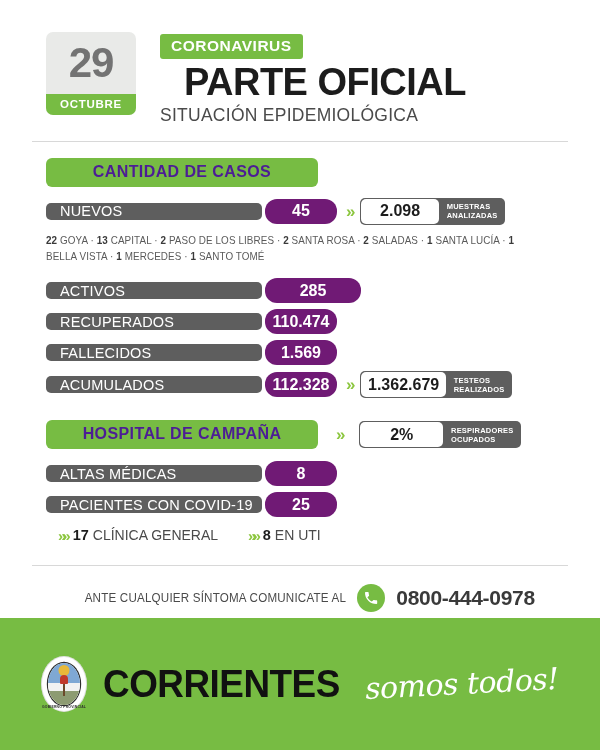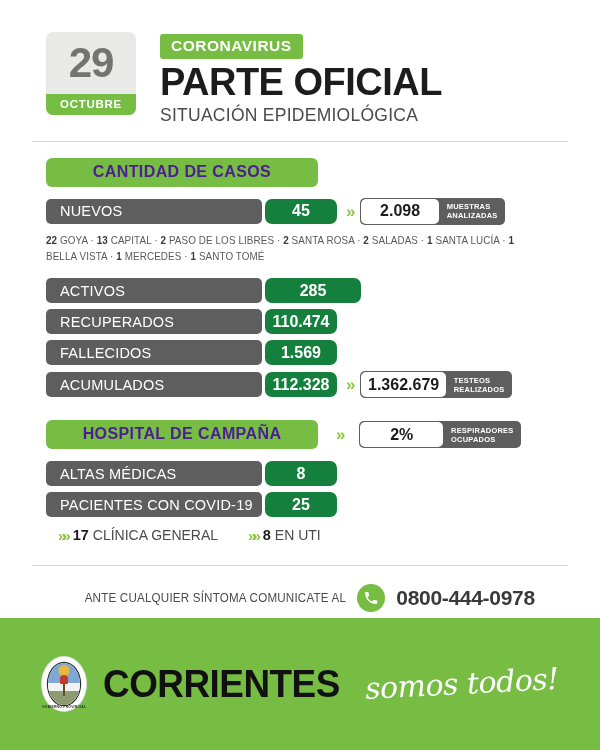--- a/index.html
+++ b/index.html
@@ -34,21 +34,21 @@
     text-align:center;padding:4px 0 5px;
   }
   .titles{margin-left:24px;padding-top:4px;}
   .tag-coronavirus{
     display:inline-block;background:#77bc43;color:#ffffff;
     font-size:15.5px;font-weight:bold;letter-spacing:.5px;
     padding:3px 11px 4px;border-radius:3px;
   }
   .title-main{
     font-size:38px;font-weight:bold;color:#1c1c1c;
-    letter-spacing:-0.5px;line-height:1.05;margin-top:4px;
+    letter-spacing:-0.5px;line-height:1.05;margin-top:4px;margin-left:24px;
   }
   .title-sub{
     font-size:19px;color:#4a4a4a;letter-spacing:.3px;
     margin-top:1px;transform:scaleX(.92);transform-origin:left center;
   }
 
   .divider{
     height:1px;background:#d8d8d8;
     margin:0 32px;
   }
@@ -63,27 +63,27 @@
   }
   .section-row{display:flex;align-items:center;gap:9px;}
 
   
   .bars{margin-top:9px;}
   .bar-row{display:flex;align-items:center;margin-bottom:6px;}
   .bar-label{
     background:#5e5e5e;color:#ffffff;
     font-size:14.5px;letter-spacing:.2px;
     border-radius:5px;
-    height:25px;display:flex;align-items:center;
+    height:17px;display:flex;align-items:center;
     padding-left:14px;box-sizing:border-box;
   }
   .bar-value{
-    background:#15803d;color:#ffffff;
+    background:#701a75;color:#ffffff;
     font-size:16px;font-weight:bold;
-    border-radius:7px;height:25px;
+    border-radius:12px;height:25px;
     display:flex;align-items:center;justify-content:center;
     margin-left:3px;box-sizing:border-box;
   }
 
   .chev{
     color:#8cc63f;font-size:17px;font-weight:bold;
     letter-spacing:-3px;line-height:1;
     margin:0 8px 0 9px;display:inline-block;
   }
   .chev3{letter-spacing:-4px;font-size:15px;margin:0 6px 0 0;}

